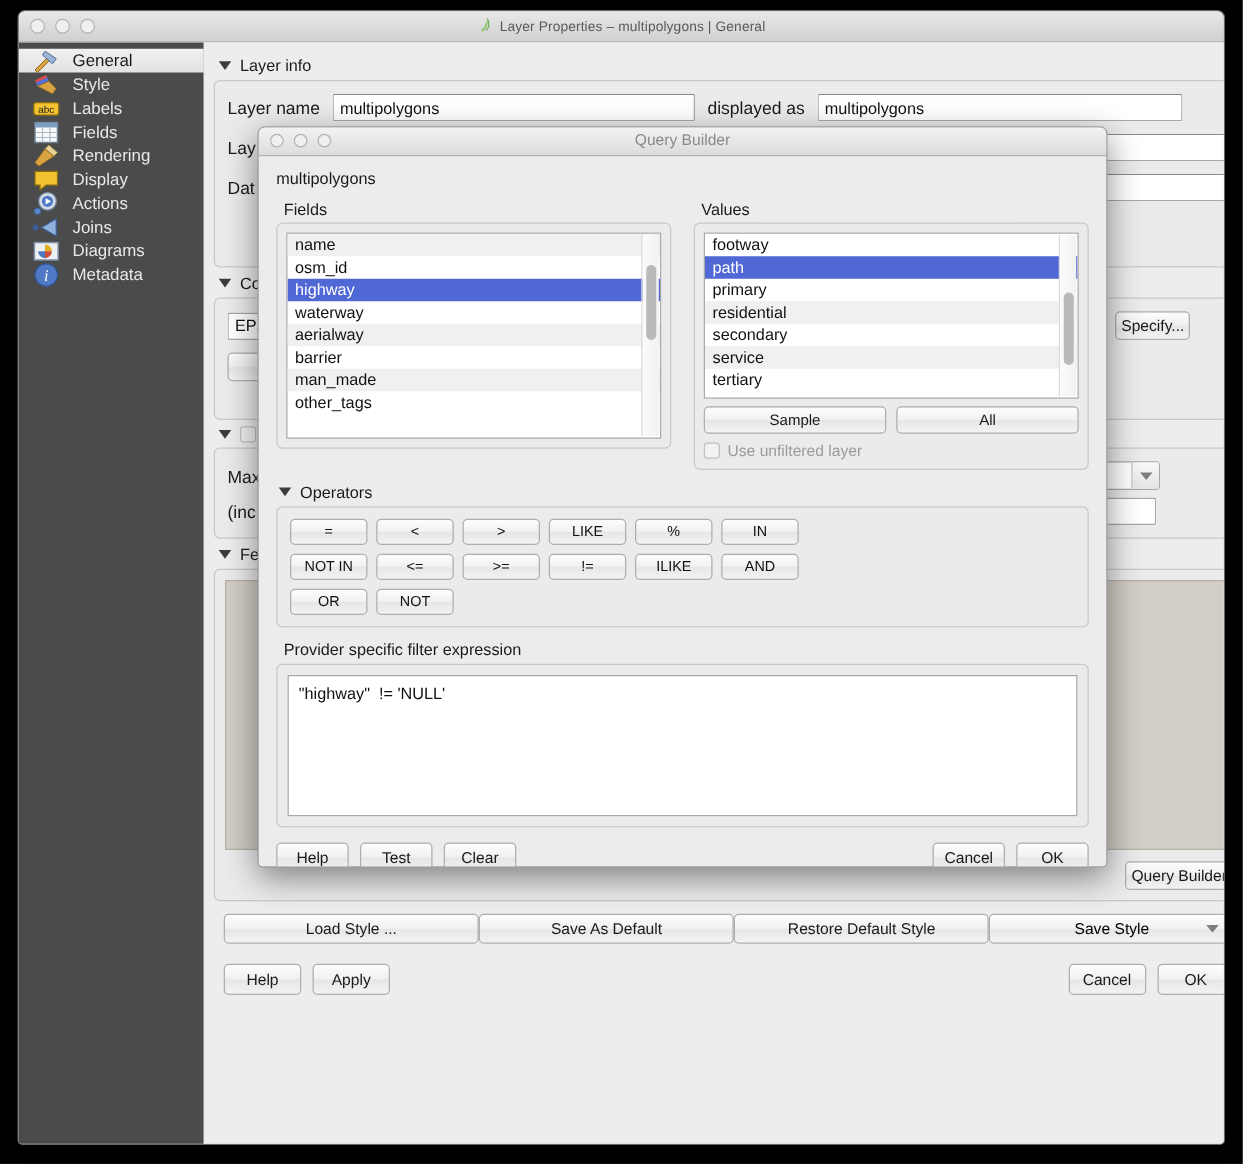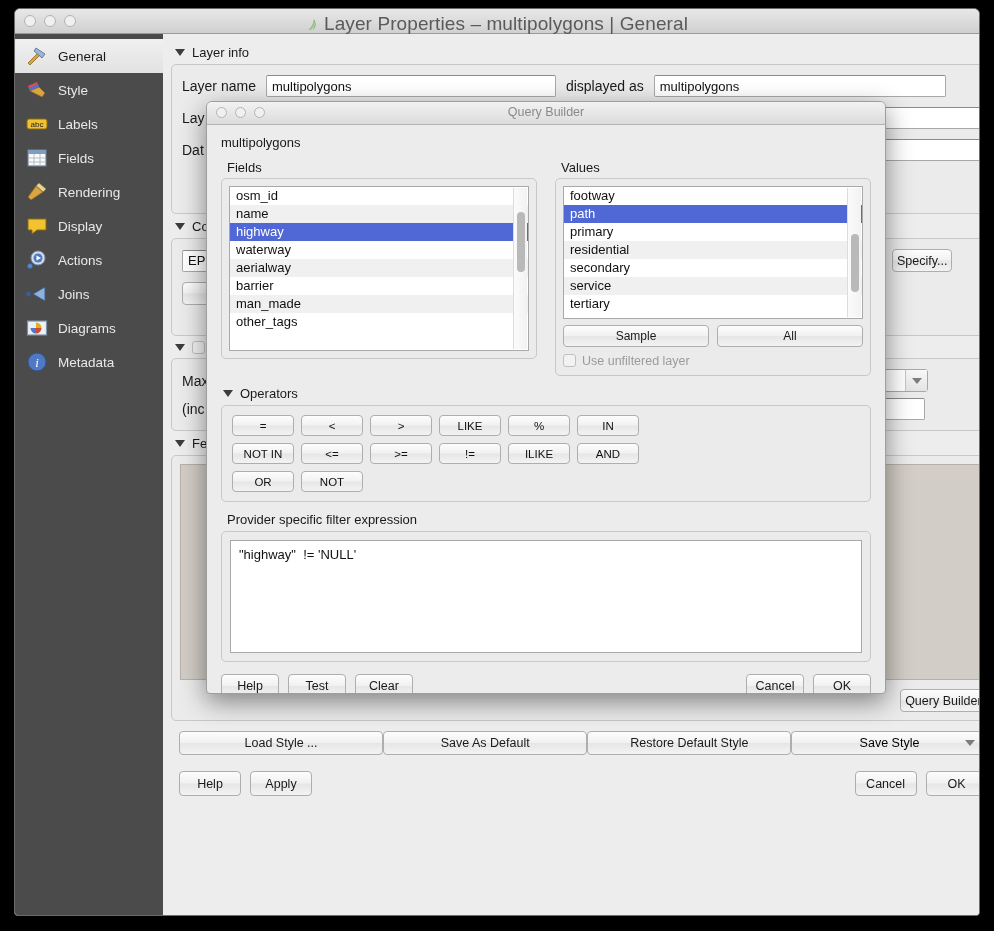--- a/index.html
+++ b/index.html
@@ -28,21 +28,21 @@
   #titlebar {
     height: 25px;
     background: linear-gradient(to bottom, #e8e8e8 0%, #d0d0d0 100%);
     border-bottom: 1px solid #9a9a9a;
     border-radius: 5px 5px 0 0;
     position: relative;
   }
   #titlebar .title {
     position: absolute; left: 0; right: 0; top: 4px;
     text-align: center;
-    font-size: 19px;
+    font-size: 11px;
     color: #5a5a5a;
     letter-spacing: .1px;
   }
   .traffic {
     position: absolute; left: 9px; top: 6px;
     display: flex; gap: 8px;
   }
   .traffic span {
     width: 12px; height: 12px; border-radius: 50%;
     background: #f0f0f0;
@@ -61,21 +61,21 @@
 
   
   #sidebar {
     width: 148px;
     background: #4b4b4b;
     padding-top: 5px;
     flex: none;
   }
   .side-item {
     display: flex; align-items: center;
-    height: 34px;
+    height: 19px;
     padding-left: 10px;
     gap: 9px;
     color: #e8e8e8;
     font-size: 13.5px;
   }
   .side-item.active {
     background: linear-gradient(to bottom,#f0f0f0,#e2e2e2);
     color: #1a1a1a;
   }
   .side-ico { width: 24px; height: 24px; flex: none; display:block; }
@@ -501,22 +501,22 @@
 
   <div id="qb-body">
     <div class="qb-layername">multipolygons</div>
 
     <div class="cols">
 
       <div class="col">
         <div class="col-title">Fields</div>
         <div class="listbox-frame">
           <div class="listbox">
+            <div class="lrow alt">name</div>
             <div class="lrow">osm_id</div>
-            <div class="lrow alt">name</div>
             <div class="lrow sel">highway</div>
             <div class="lrow">waterway</div>
             <div class="lrow alt">aerialway</div>
             <div class="lrow">barrier</div>
             <div class="lrow alt">man_made</div>
             <div class="lrow">other_tags</div>
             <div class="scrollbar">
               <div class="scrollthumb" style="top:24px;height:60px;"></div>
             </div>
           </div>

